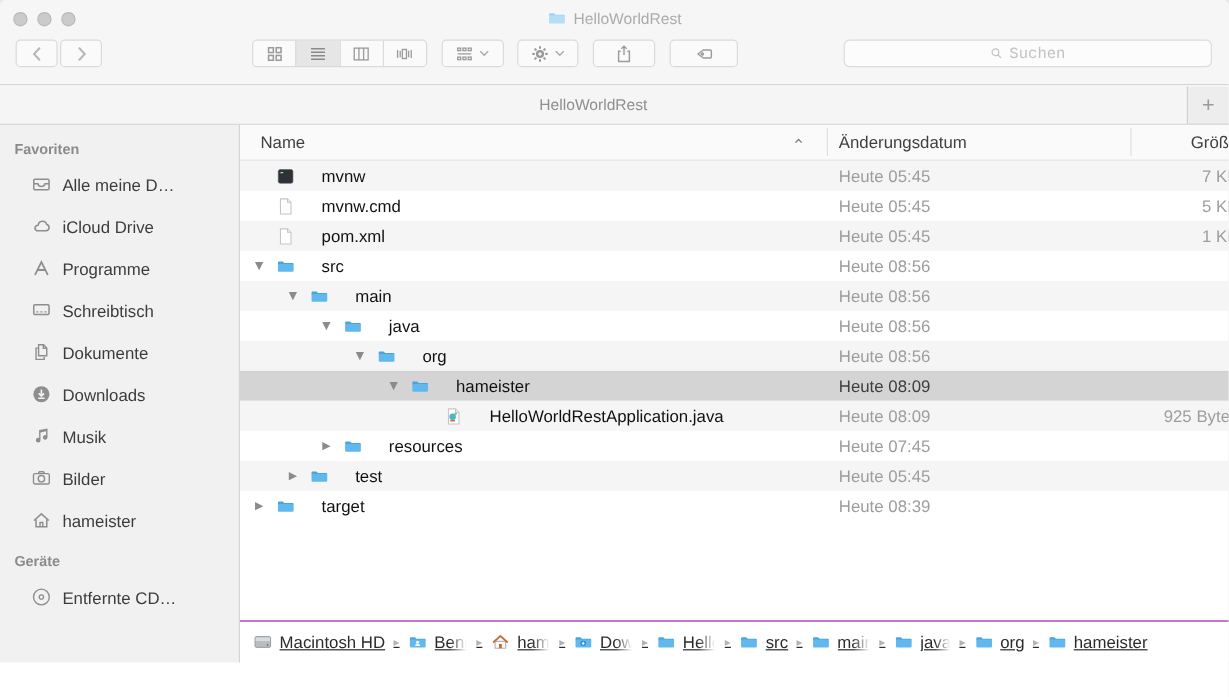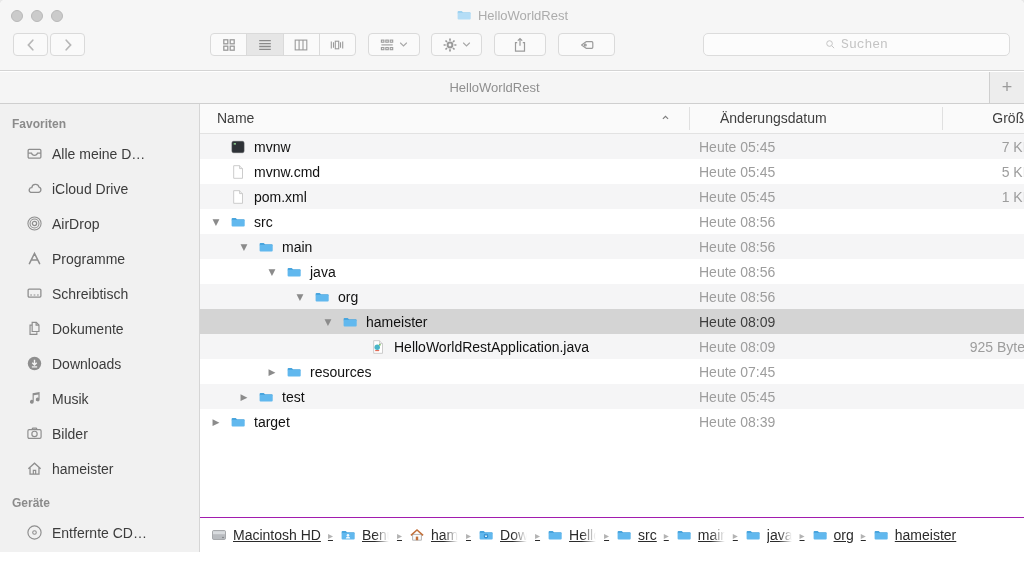--- a/index.html
+++ b/index.html
@@ -37,34 +37,34 @@
   .side-header.second{margin-top:5px;}
   .side-item{display:flex;align-items:center;height:35px;padding-left:25px;gap:9px;font-size:14px;color:#3c3c3c;white-space:nowrap;}
   .sicon{width:18px;display:flex;justify-content:center;flex:none;}
   .sicon svg{width:17px;height:17px;display:block;}
 
   
   .list-header{position:absolute;top:104px;left:200px;right:0;height:30px;background:#fafafa;border-bottom:1px solid #e2e2e2;
                box-sizing:border-box;font-size:14px;color:#3f3f3f;}
   .list-header .hname{position:absolute;left:17px;top:0;line-height:29px;}
   .list-header .hsort{position:absolute;left:460px;top:8px;}
-  .list-header .hdate{position:absolute;left:520px;top:0;line-height:29px;}
+  .list-header .hdate{position:absolute;left:499px;top:0;line-height:29px;}
   .list-header .hsize{position:absolute;right:-8px;top:0;line-height:29px;white-space:nowrap;}
   .hdiv{position:absolute;top:3px;bottom:3px;width:1px;background:#e0e0e0;}
   .hdiv.d1{left:489px;} .hdiv.d2{left:742px;}
 
   
   .rows{position:absolute;top:134px;left:200px;right:0;}
   .row{position:relative;height:25px;display:flex;align-items:center;font-size:14px;color:#111;box-sizing:border-box;white-space:nowrap;}
   .row.stripe{background:#f5f5f6;}
   .row.selected{background:#d4d4d4;}
   .disc{width:16px;text-align:center;font-size:9px;color:#8b8b8b;flex:none;font-family:"DejaVu Sans",sans-serif;}
   .ficon{width:16px;height:16px;margin:0 8px 0 6px;flex:none;display:flex;}
   .ficon svg{width:16px;height:16px;display:block;}
-  .fname{flex:none;}
+  .fname{flex:none;margin-left:14px;}
   .fdate{position:absolute;left:499px;color:#9d9d9d;}
   .row.selected .fdate{color:#3e3e3e;}
   .fsize{position:absolute;right:-8px;color:#9d9d9d;white-space:nowrap;}
 
   
   .pathbar{position:absolute;left:200px;right:0;bottom:29px;height:35px;background:#fff;border-top:1px solid #a21caf;
            box-sizing:border-box;display:flex;align-items:center;padding-left:11px;font-size:14px;color:#2b2b2b;overflow:hidden;text-decoration:underline;}
   .path-item{display:flex;align-items:center;gap:6px;flex:none;}
   .picon{display:flex;flex:none;}
   .picon svg{width:16px;height:16px;display:block;}
@@ -233,30 +233,20 @@
         </span>
     <span class="slabel">Alle meine D…</span>
   </div>
       <div class="side-item">
     <span class="sicon">
           <svg viewBox="0 0 16 16" fill="none" stroke="#8e8e8e" stroke-width="1.2">
             <path d="M4.4 11.6h7.3a2.5 2.5 0 0 0 .5-4.9 3.4 3.4 0 0 0-6.7.5 2.3 2.3 0 0 0-1.1 4.4z" stroke-linejoin="round"></path>
           </svg>
         </span>
     <span class="slabel">iCloud Drive</span>
-  </div>
-      <div class="side-item">
-    <span class="sicon">
-          <svg viewBox="0 0 16 16" fill="none" stroke="#8e8e8e">
-            <circle cx="8" cy="8" r="2" stroke-width="1.2"></circle>
-            <circle cx="8" cy="8" r="4.2" stroke-width="1"></circle>
-            <circle cx="8" cy="8" r="6.2" stroke-width="1"></circle>
-          </svg>
-        </span>
-    <span class="slabel">AirDrop</span>
   </div>
       <div class="side-item">
     <span class="sicon">
           <svg viewBox="0 0 16 16" fill="none" stroke="#8e8e8e" stroke-width="1.4" stroke-linecap="round">
             <path d="M3.2 12.8 8 3.2l4.8 9.6M5 9.4h6"></path>
           </svg>
         </span>
     <span class="slabel">Programme</span>
   </div>
       <div class="side-item">

